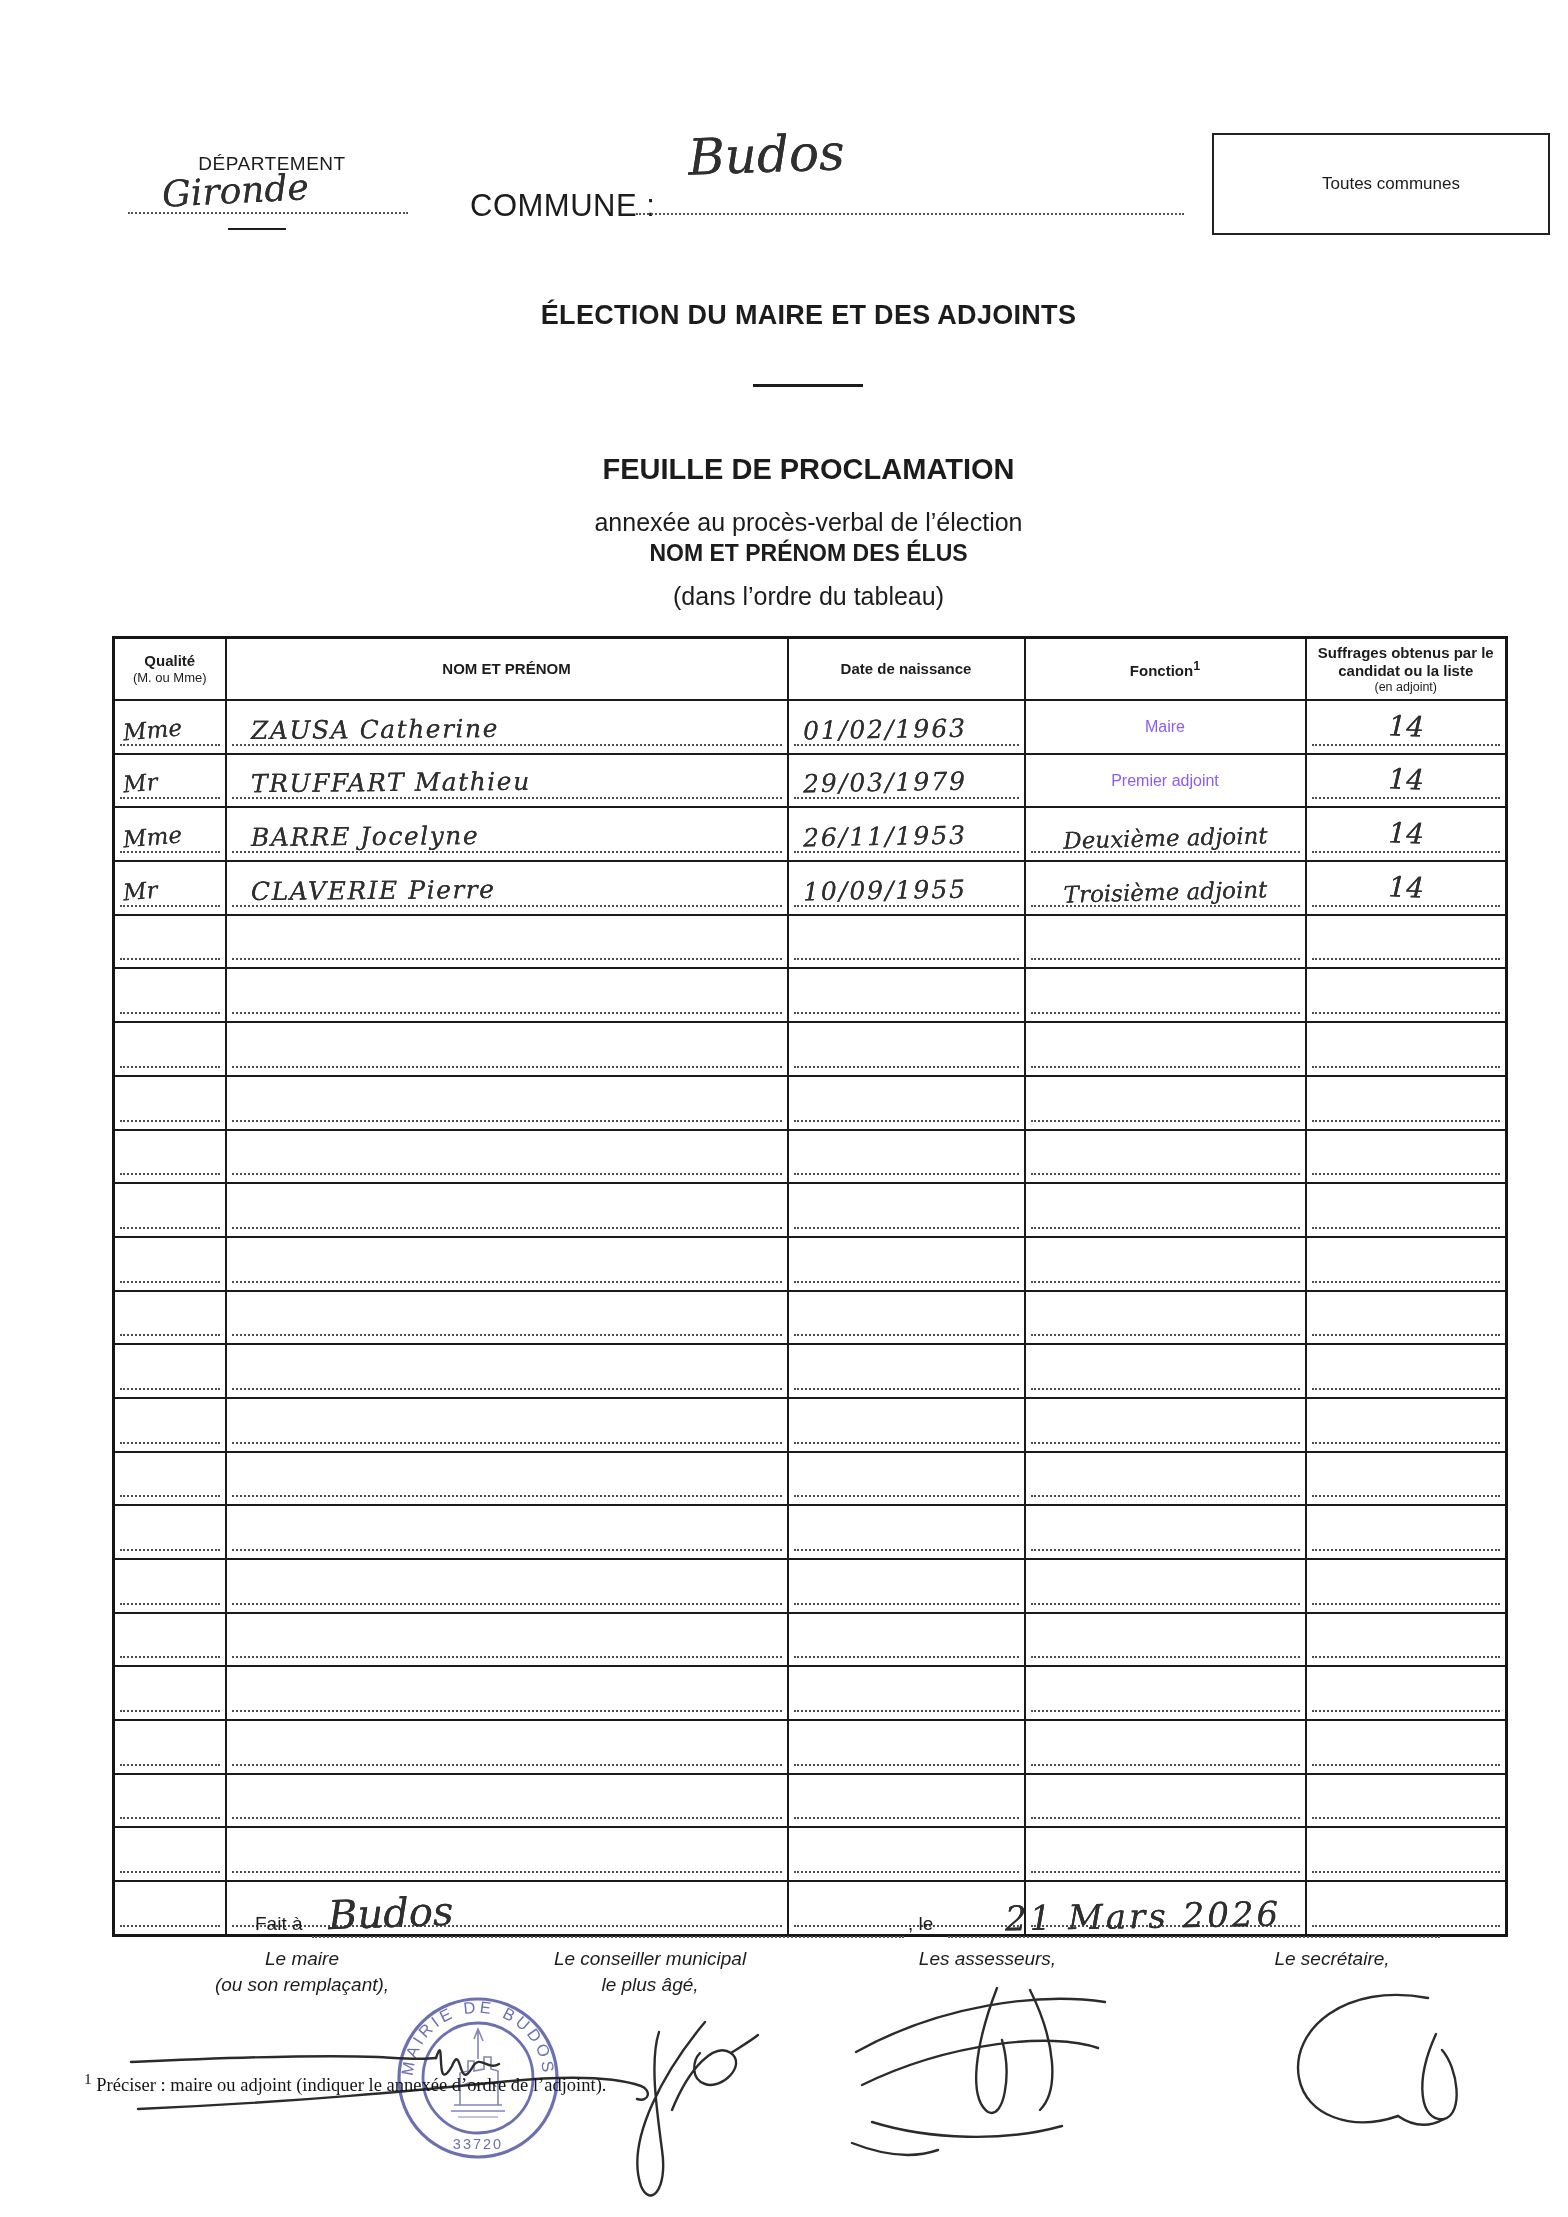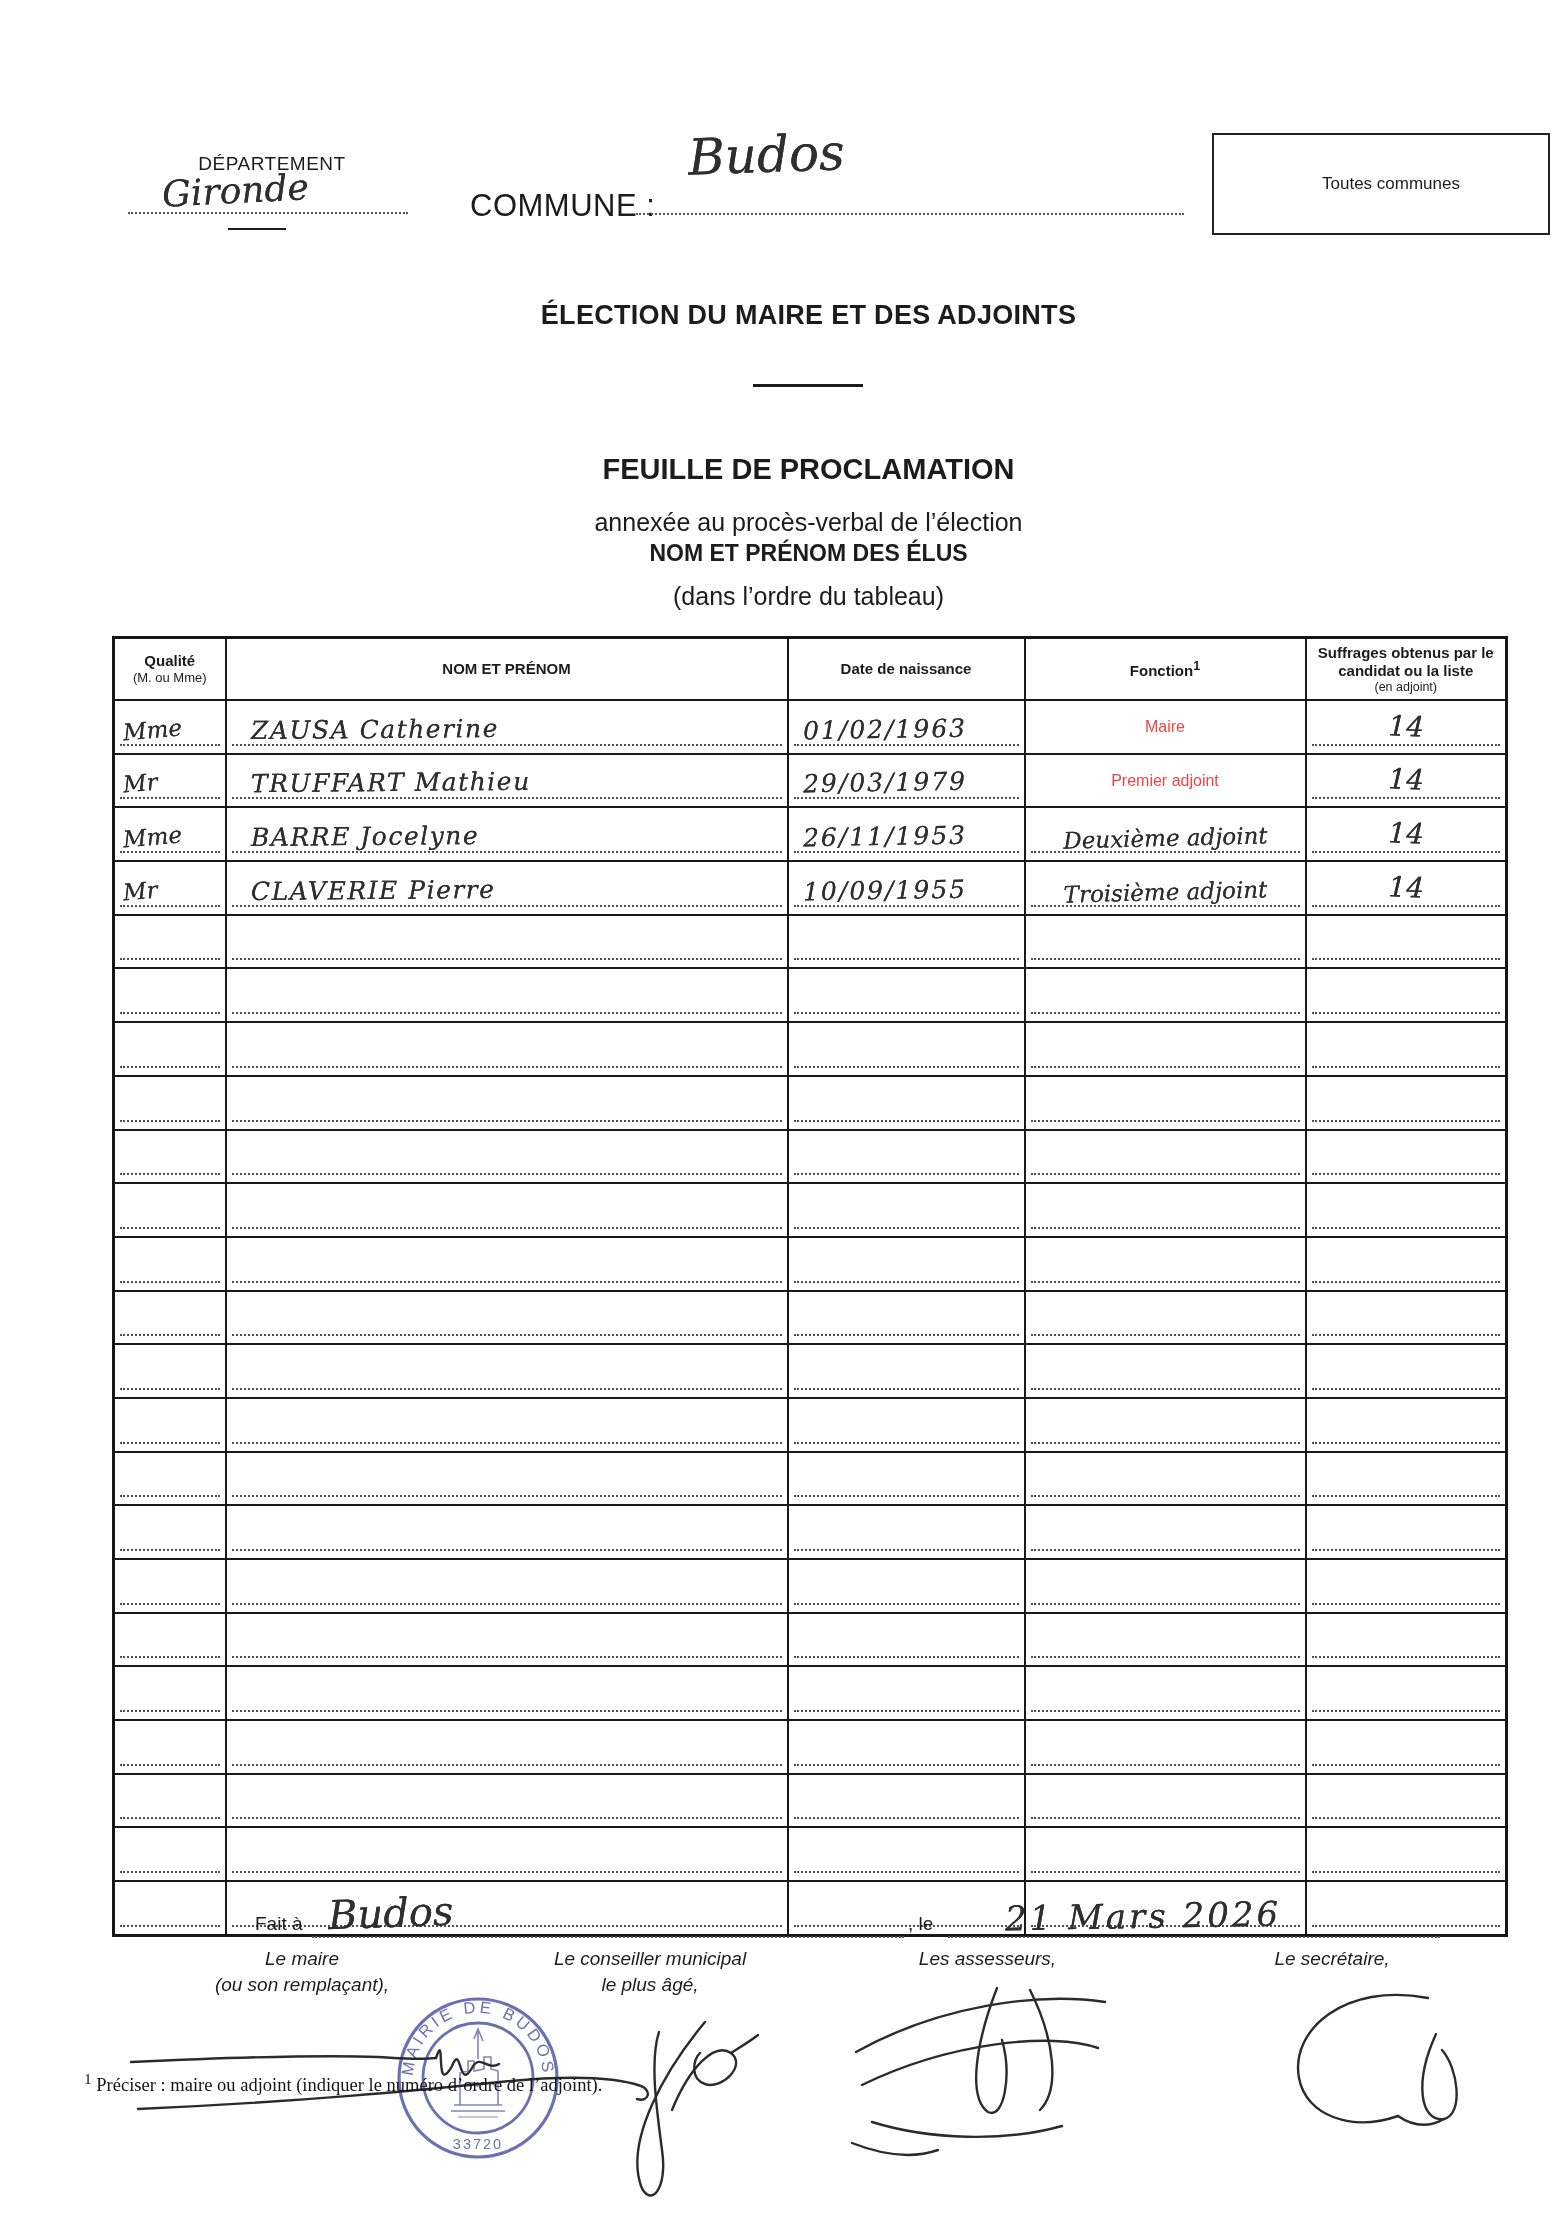--- a/index.html
+++ b/index.html
@@ -42,21 +42,21 @@
   
   .tbl-wrap{left:112px; top:636px;}
   table.proc{border-collapse:collapse; table-layout:fixed; width:1393px; border:3px solid #161616;}
   table.proc th, table.proc td{border:2px solid #1a1a1a; padding:0; position:relative; overflow:hidden;}
   table.proc thead th{height:60px; vertical-align:middle; text-align:center; font-weight:bold; font-size:15px; line-height:1.2;}
   .th-sub{font-weight:normal; font-size:13px;}
   .th-suf{font-size:13.5px; line-height:1.18; padding:0 6px;margin-top:22px;}
   .th-suf .th-sub{font-size:12.5px;}
   table.proc tbody td{height:51.7px;}
   .dl{position:absolute; left:5px; right:5px; bottom:7px; border-bottom:2px dotted #4d4d4d;}
-  .fn-printed{display:flex; align-items:center; justify-content:center; height:100%; font-size:16px; color:#ef4444;}
+  .fn-printed{display:flex; align-items:center; justify-content:center; height:100%; font-size:16px; color:#8b5cf6;}
   .hw-q{position:absolute; left:8px; bottom:10px; font-size:23px; transform:rotate(-5deg);}
   .hw-nom{position:absolute; left:24px; bottom:9px; font-size:25px; letter-spacing:1.5px; transform:rotate(-.5deg);}
   .hw-dn{position:absolute; left:14px; bottom:9px; font-size:25px; letter-spacing:2px; transform:rotate(-1deg);}
   .hw-fn{position:absolute; left:0; right:0; bottom:9px; text-align:center; font-size:23px; transform:rotate(-1.5deg);}
   .hw-suf{position:absolute; left:0; right:0; bottom:10px; text-align:center; font-size:28px; transform:rotate(2deg);}
   
   .faita-label{left:255px; top:1913px; font-size:19px;}
   .faita-dotted{left:312px; top:1890px; width:592px; height:46px; border-bottom:2px dotted #555;}
   .le-label{left:908px; top:1913px; font-size:19px;}
   .date-dotted{left:948px; top:1890px; width:492px; height:46px; border-bottom:2px dotted #555;}
@@ -602,16 +602,16 @@
       <g>
         <path d="M1428,1998 C1345,1982 1290,2030 1299,2078 C1306,2116 1352,2132 1398,2116"></path>
         <path d="M1436,2034 C1414,2082 1420,2122 1444,2119 C1464,2114 1458,2068 1442,2050"></path>
         <path d="M1398,2116 C1414,2127 1430,2127 1444,2119"></path>
       </g>
     </g>
   </svg>
 
   <div class="abs footnote">
     <sup>1</sup>
-    <span>Préciser : maire ou adjoint (indiquer le numéro d’ordre de l’adjoint).</span>
+    <span>Préciser : maire ou adjoint (indiquer le annexée d’ordre de l’adjoint).</span>
   </div>
 
 </div>
 
 </body></html>

